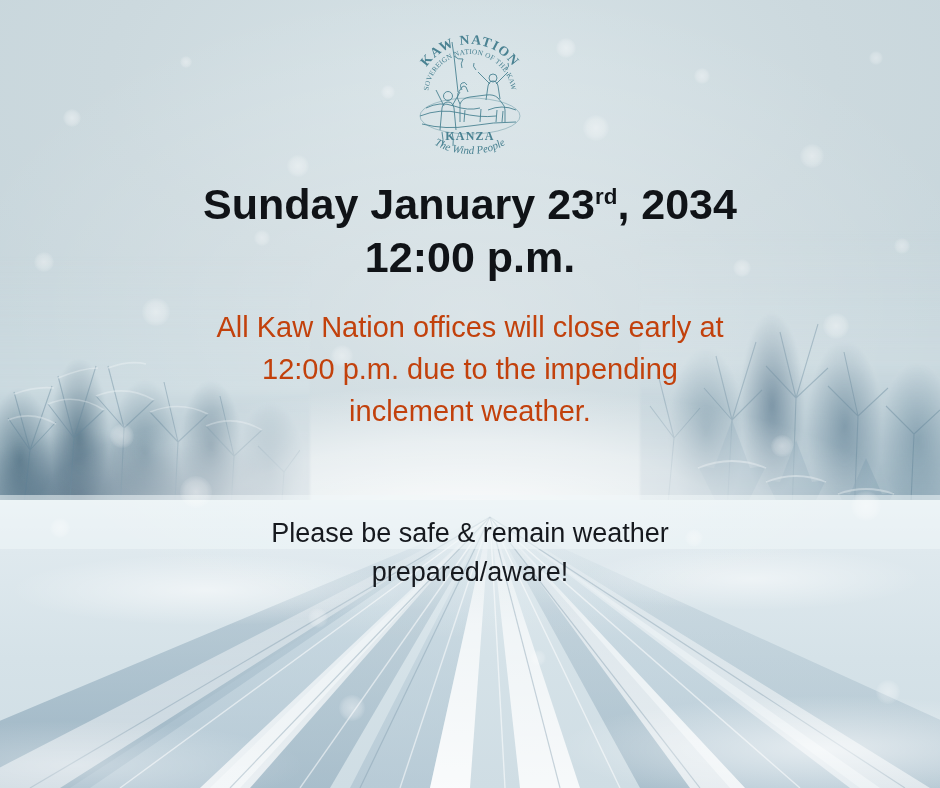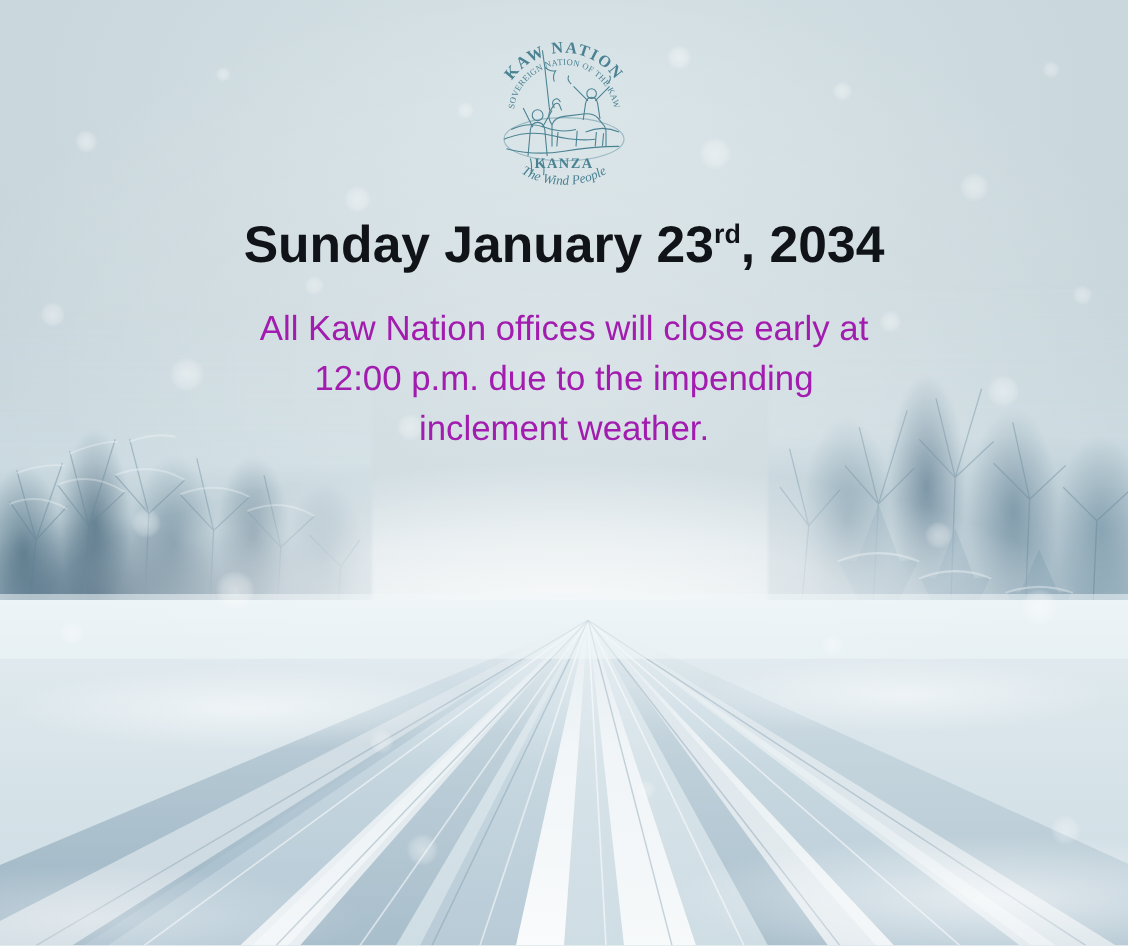--- a/index.html
+++ b/index.html
@@ -167,21 +167,21 @@
     color: #101317;
     line-height: 1.05;
     text-align: center;
   }
 
   .body-para {
     margin-top: 26px;
     width: 520px;
     font-size: 29px;
     font-weight: 400;
-    color: #a21caf;
+    color: #c2410c;
     line-height: 1.45;
     text-align: center;
   }
 
   .closing-para {
     margin-top: 82px;
     width: 560px;
     font-size: 27px;
     font-weight: 400;
     color: #16191e;
@@ -374,18 +374,20 @@
           </text>
         </g>
       </svg>
     </div>
 
 
     <div class="date-line">
       <span>Sunday January 23</span><sup>rd</sup><span>, 2034</span>
     </div>
 
+    <div class="time-line">12:00 p.m.</div>
 
     <div class="body-para">All Kaw Nation offices will close early at 12:00 p.m. due to the impending inclement weather.</div>
 
+    <div class="closing-para">Please be safe &amp; remain weather prepared/aware!</div>
 
   </div>
 </div>
 
 </body></html>

